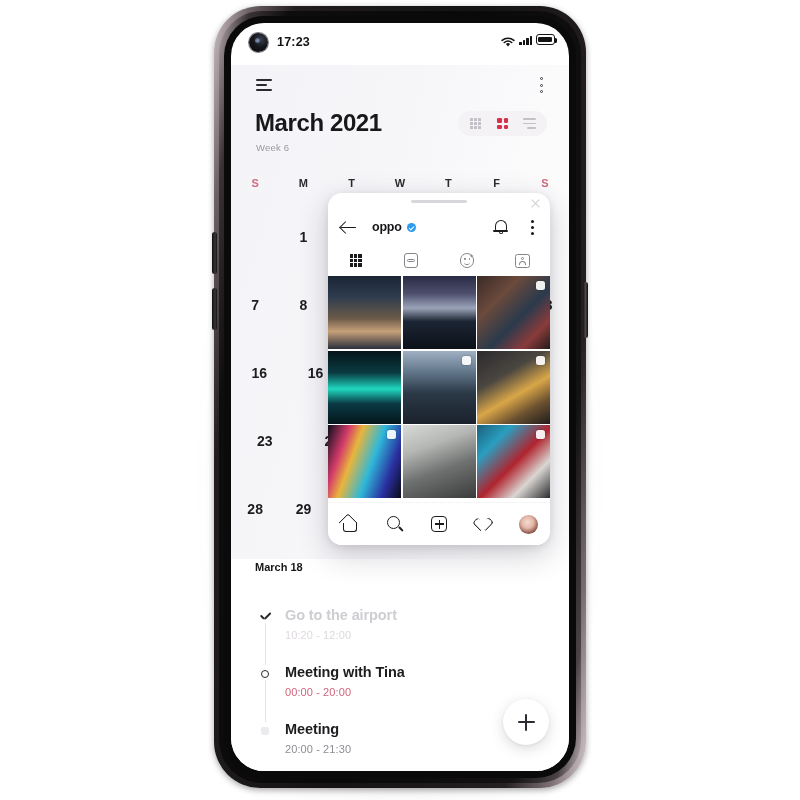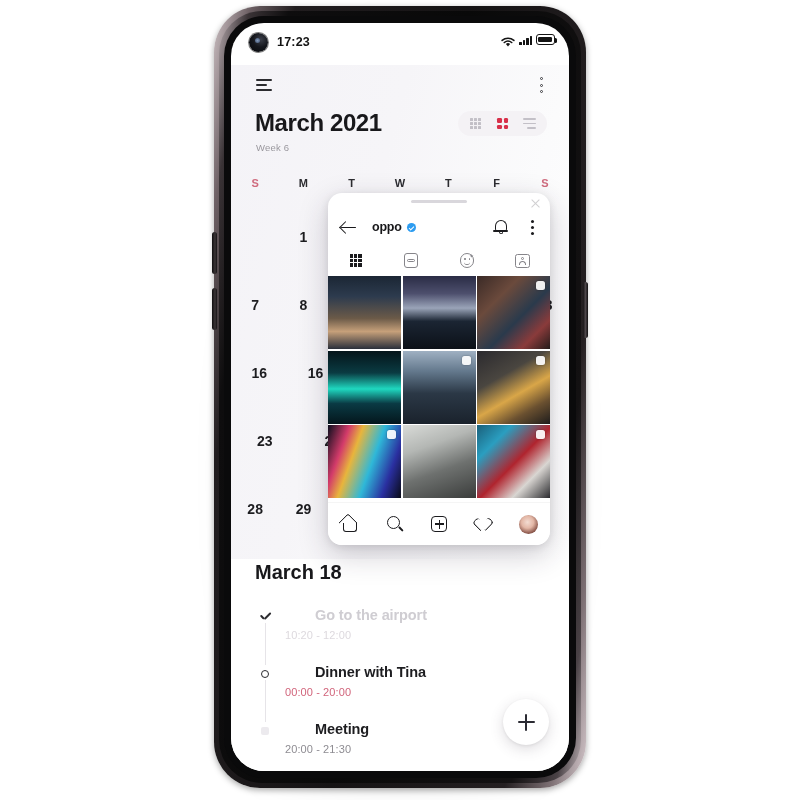--- a/index.html
+++ b/index.html
@@ -103,33 +103,33 @@
 
   .dow{position:absolute;left:0;top:112px;width:338px;display:flex;}
   .dow div{flex:1;text-align:center;font-size:11px;font-weight:700;color:#2c2c30;}
   .dow div.we{color:#cf6b7e;}
 
   .grid{position:absolute;left:0;top:138px;width:338px;}
   .wk{display:flex;height:68px;}
   .wk .cell{flex:1;display:flex;align-items:center;justify-content:center;
     font-size:14px;font-weight:600;color:#1d1d20;}
 
-  .agenda-date{position:absolute;left:24px;top:496px;font-size:20px;font-weight:700;color:#18181b;}
+  .agenda-date{position:absolute;left:24px;top:496px;font-size:11px;font-weight:700;color:#18181b;}
 
   .agenda{position:absolute;left:0;top:538px;width:338px;}
   .ev{position:relative;height:57px;}
   .ev .rail{position:absolute;left:34px;top:20px;width:1px;height:42px;background:#e6e4e8;}
   .ev:last-child .rail{display:none;}
   .mk{position:absolute;left:28px;top:8px;width:13px;height:13px;}
   .mk-check{position:relative;}
   .mk-check::before{content:"";position:absolute;left:1px;top:5px;width:4.5px;height:1.7px;background:#2b2b2f;transform:rotate(45deg);border-radius:1px;}
   .mk-check::after{content:"";position:absolute;left:3.6px;top:3.6px;width:9px;height:1.7px;background:#2b2b2f;transform:rotate(-45deg);border-radius:1px;}
   .mk-circle{width:8px;height:8px;border:1.6px solid #2b2b2f;border-radius:50%;box-sizing:border-box;margin:2px 0 0 2px;}
   .mk-sq{width:8px;height:8px;background:#eceaee;border-radius:2px;margin:2px 0 0 2px;}
-  .ev-title{position:absolute;left:54px;top:4px;font-size:14.5px;font-weight:600;color:#1d1d20;letter-spacing:-.1px;margin-left:30px;}
+  .ev-title{position:absolute;left:54px;top:4px;font-size:14.5px;font-weight:600;color:#1d1d20;letter-spacing:-.1px;}
   .ev-time{position:absolute;left:54px;top:26px;font-size:11px;color:#8e8c92;letter-spacing:.1px;}
   .ev.done .ev-title{color:#cfcdd2;font-weight:600;}
   .ev.done .ev-time{color:#ddd9de;}
   .ev-time.accent{color:#d1647b;}
 
   .fab{
     position:absolute;right:20px;bottom:26px;width:46px;height:46px;border-radius:50%;
     background:#fff;box-shadow:0 4px 14px rgba(70,60,80,.18),0 1px 3px rgba(0,0,0,.07);
     display:flex;align-items:center;justify-content:center;cursor:pointer;
   }
@@ -358,21 +358,21 @@
           <div class="rail"></div>
           <div class="mk mk-check"></div>
           <div class="ev-title">Go to the airport</div>
           <div class="ev-time">10:20 - 12:00</div>
         </div>
         <div class="ev">
           <div class="rail"></div>
           <div class="mk">
               <div class="mk-circle"></div>
             </div>
-          <div class="ev-title">Dinner with Tina</div>
+          <div class="ev-title">Meeting with Tina</div>
           <div class="ev-time accent">00:00 - 20:00</div>
         </div>
         <div class="ev">
 
           <div class="mk">
               <div class="mk-sq"></div>
             </div>
           <div class="ev-title">Meeting</div>
           <div class="ev-time">20:00 - 21:30</div>
         </div>

